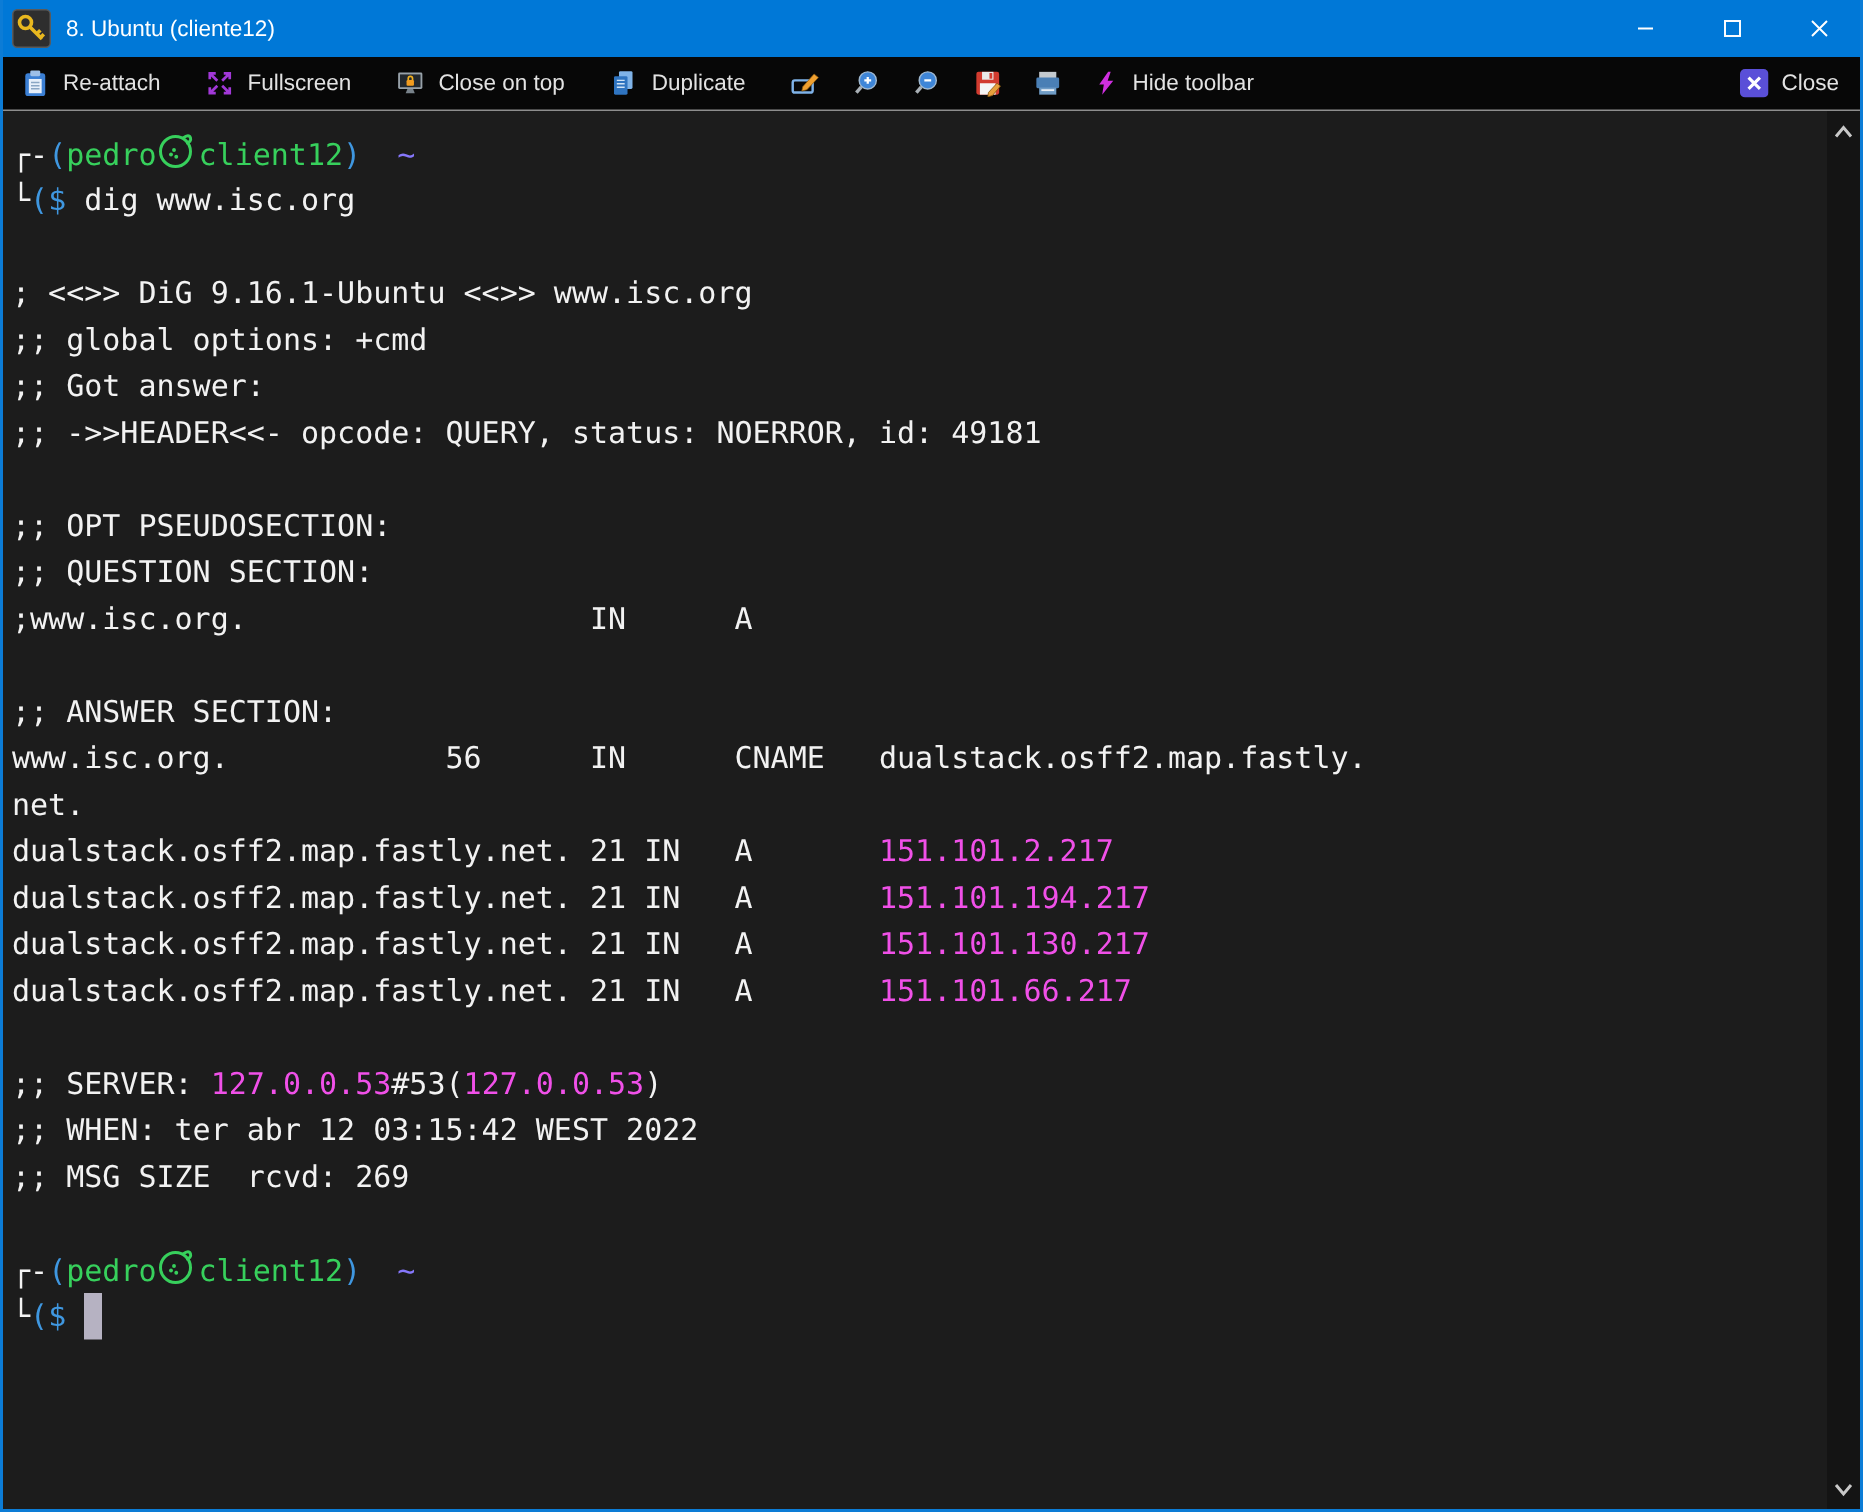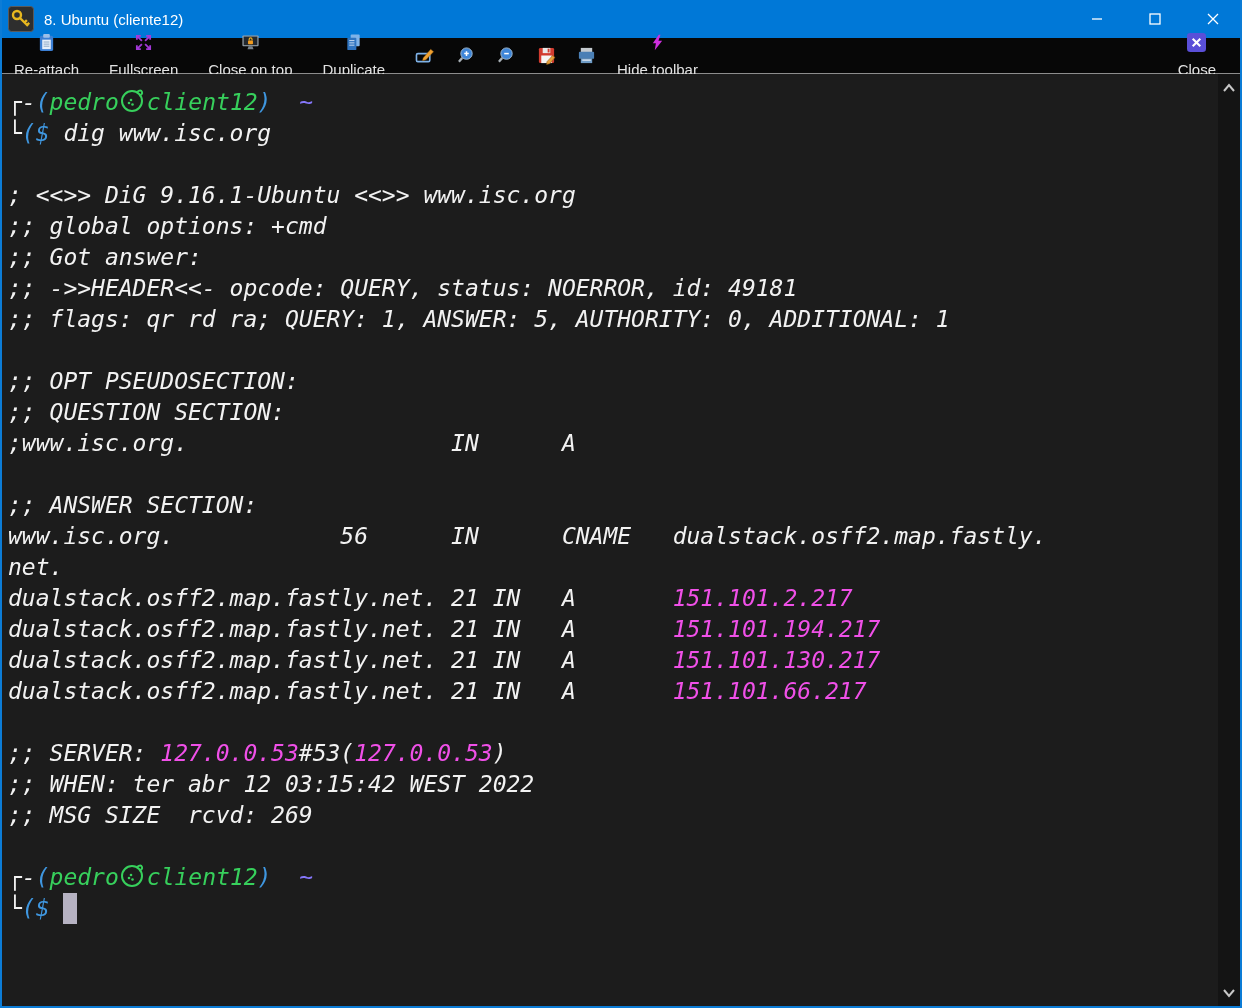--- a/index.html
+++ b/index.html
@@ -10,31 +10,31 @@
     font-family:"Liberation Sans",sans-serif;overflow:hidden;
   }
   
   .titlebar{height:38px;background:#0078d7;display:flex;align-items:center;margin:0 -2px;}
   .tb-icon{width:26px;height:26px;margin:0 10px 0 8px;flex:0 0 auto;}
   .tb-title{color:#fff;font-size:15px;flex:1 1 auto;white-space:nowrap;}
   .win-ctl{width:58px;height:38px;display:flex;align-items:center;justify-content:center;}
   .win-ctl svg{display:block;}
   
   .toolbar{height:35px;background:#070707;border-bottom:1px solid #8d8d8d;display:flex;align-items:center;padding:0 14px;margin:0 -2px;}
-  .tbtn{display:flex;align-items:center;gap:9px;color:#e2e2e2;font-size:15px;margin-right:30px;cursor:default;white-space:nowrap;flex-direction:column;}
+  .tbtn{display:flex;align-items:center;gap:9px;color:#e2e2e2;font-size:15px;margin-right:30px;cursor:default;white-space:nowrap;}
   .tbtn.icon-only{margin-right:21px;}
   .tbtn svg{display:block;}
-  .tb-close{margin-left:auto;margin-right:12px;}
+  .tb-close{margin-left:auto;margin-right:2px;}
   
   .terminal{
     position:absolute;top:74px;left:0;right:0;bottom:0;
     background:#1c1c1c;color:#f2f2f2;
     font-family:"DejaVu Sans Mono",monospace;
-    font-size:23px;line-height:31px;
-    padding:13px 0 0 6px;box-sizing:border-box;overflow:hidden;font-style:italic;
+    font-size:20px;line-height:31px;
+    padding:13px 0 0 6px;box-sizing:border-box;overflow:hidden;
   }
   .line{white-space:pre;height:31px;}
   .g{color:#37d05c;}
   .b{color:#3f97e0;}
   .p{color:#8677fb;}
   .m{color:#f050e8;}
   .at-icon{display:inline-block;width:28px;height:26px;vertical-align:-3px;}
   .cursor{display:inline-block;background:#b6b2c2;color:#b6b2c2;}
   
   .scrollbar{position:absolute;top:0;right:0;bottom:0;width:22px;background:#141414;}
@@ -206,21 +206,20 @@
           </svg></span><span class="g">client12</span><span class="b">)</span><span>  </span><span class="p">~</span></div>
 
     <div class="line"><span>└</span><span class="b">(</span><span class="b">$</span><span> dig www.isc.org</span></div>
 
     <div class="line"></div>
 
     <div class="line"><span>; &lt;&lt;&gt;&gt; DiG 9.16.1-Ubuntu &lt;&lt;&gt;&gt; www.isc.org</span></div>
     <div class="line"><span>;; global options: +cmd</span></div>
     <div class="line"><span>;; Got answer:</span></div>
     <div class="line"><span>;; -&gt;&gt;HEADER&lt;&lt;- opcode: QUERY, status: NOERROR, id: 49181</span></div>
-    <div class="line"><span>;; flags: qr rd ra; QUERY: 1, ANSWER: 5, AUTHORITY: 0, ADDITIONAL: 1</span></div>
 
     <div class="line"></div>
 
     <div class="line"><span>;; OPT PSEUDOSECTION:</span></div>
     <div class="line"><span>;; QUESTION SECTION:</span></div>
     <div class="line"><span>;www.isc.org.                   IN      A</span></div>
 
     <div class="line"></div>
 
     <div class="line"><span>;; ANSWER SECTION:</span></div>

